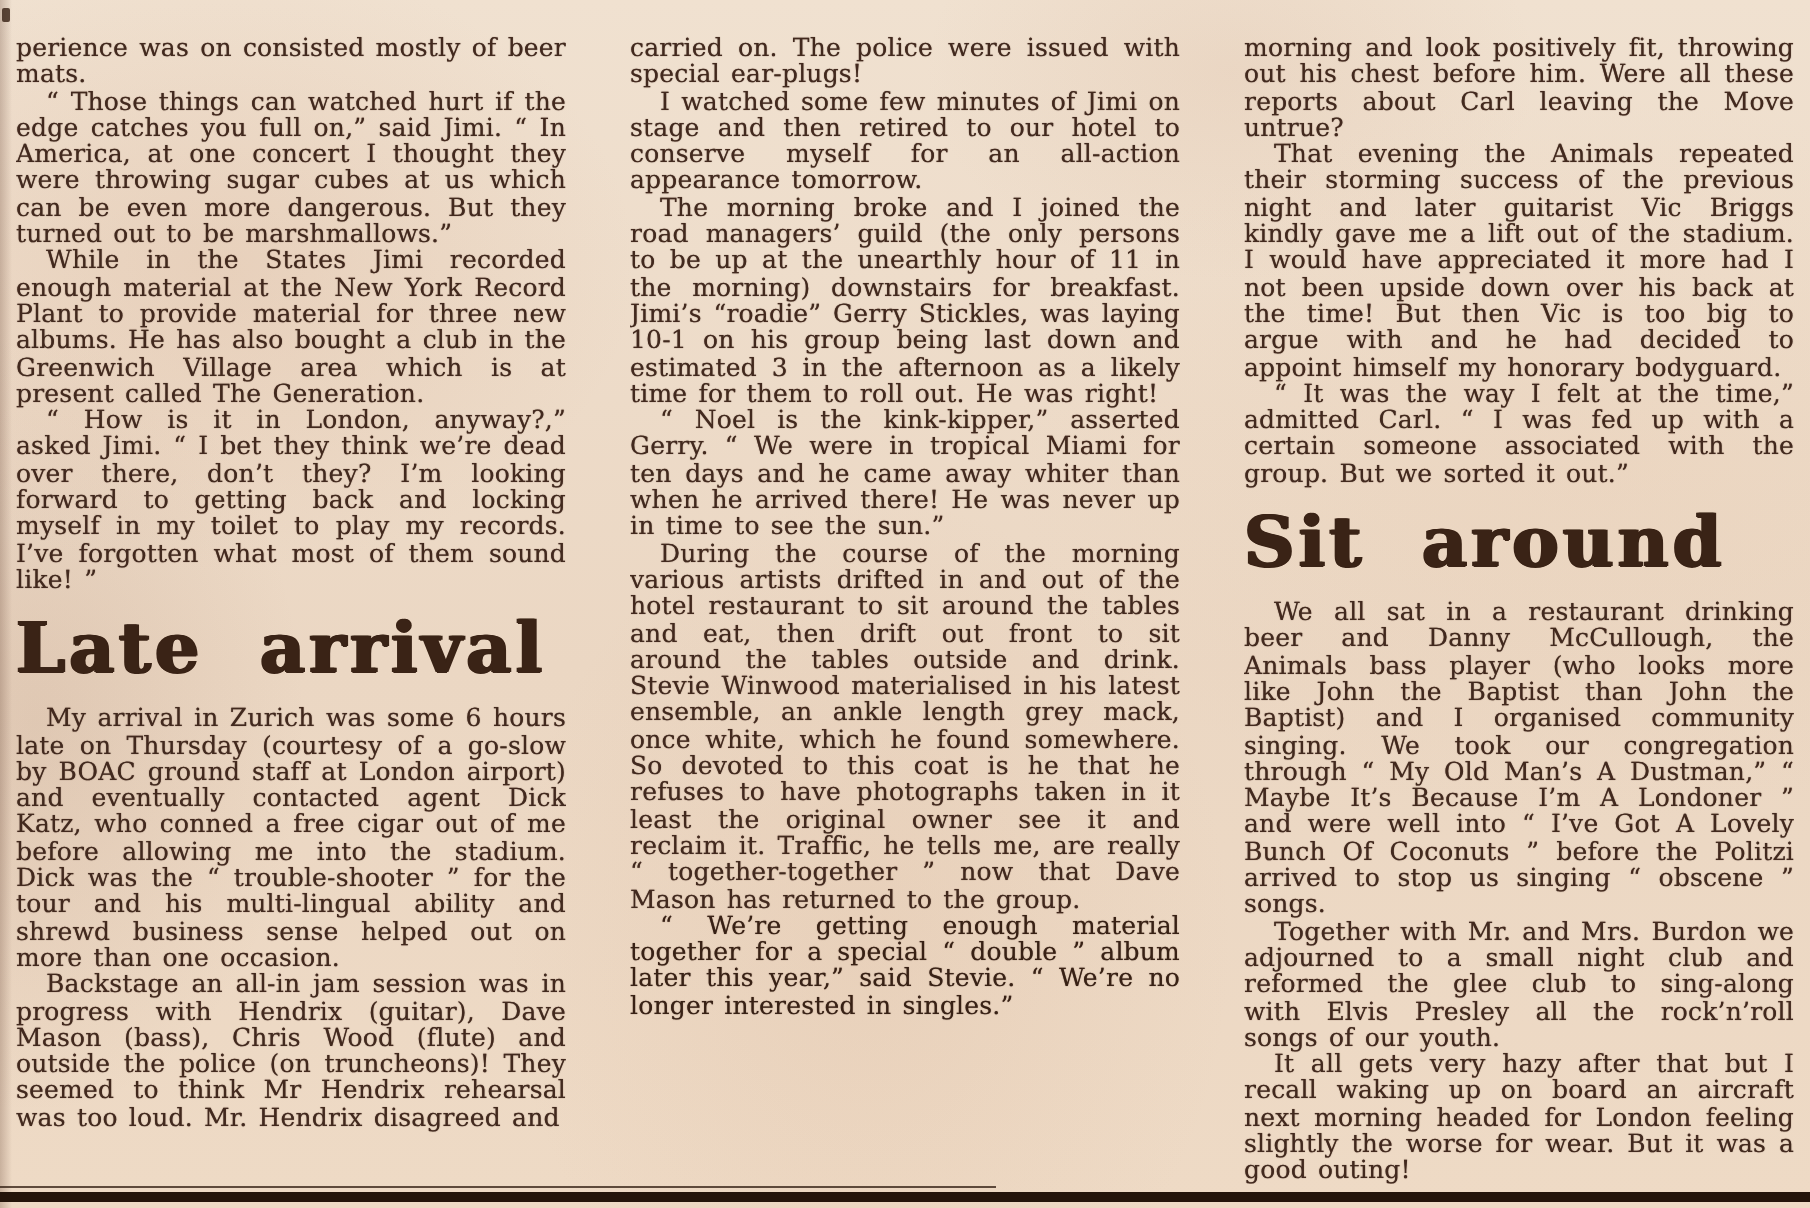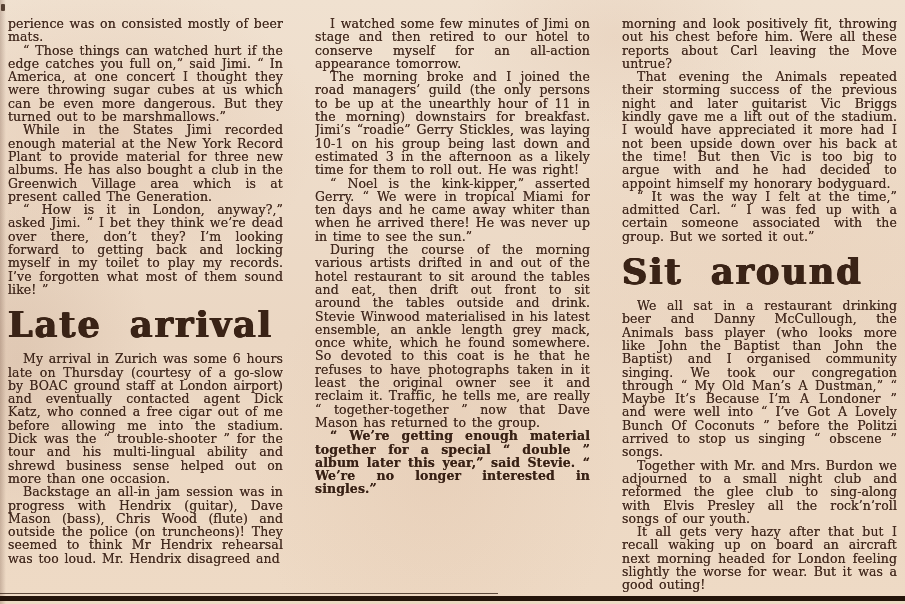--- a/index.html
+++ b/index.html
@@ -39,21 +39,21 @@
     overflow: hidden;
     text-align: justify;
     font-size: 12.5px;
     line-height: 13.3px;
     letter-spacing: 0.1px;
     word-spacing: 1.5px;
     text-shadow: 0 0 0.5px rgba(62,38,26,0.75);
   }
   .para { margin: 0; text-indent: 15px; }
   .para.cont { text-indent: 0; }
-  .para.bold { font-weight: bold; color: #3821157; color: #382115; }
+  .para.bold { font-weight: normal; color: #3821157; color: #382115; }
   .headline {
     margin: 11px 0 9px;
     text-align: left;
     font-size: 35px;
     line-height: 36px;
     font-weight: bold;
     letter-spacing: 2px;
     word-spacing: 14px;
     color: #3a2316;
     text-indent: 0;
@@ -95,20 +95,21 @@
       <p class="para cont">perience was on consisted mostly of beer mats.</p>
       <p class="para">“ Those things can watched hurt if the edge catches you full on,” said Jimi. “ In America, at one concert I thought they were throwing sugar cubes at us which can be even more dangerous. But they turned out to be marshmallows.”</p>
       <p class="para">While in the States Jimi recorded enough material at the New York Record Plant to provide material for three new albums.  He has also bought a club in the Greenwich Village area which is at present called The Generation.</p>
       <p class="para">“ How is it in London, anyway?,” asked Jimi. “ I bet they think we’re dead over there, don’t they?  I’m looking forward to getting back and locking myself in my toilet to play my records. I’ve forgotten what most of them sound like! ”</p>
       <h2 class="headline">Late  arrival</h2>
       <p class="para">My arrival in Zurich was some 6 hours late on Thursday (courtesy of a go-slow by BOAC ground staff at London airport) and eventually contacted agent Dick Katz, who conned a free cigar out of me before allowing me into the stadium. Dick was the “ trouble-shooter ” for the tour and his multi-lingual ability and shrewd business sense helped out on more than one occasion.</p>
       <p class="para">Backstage an all-in jam session was in progress with Hendrix (guitar), Dave Mason (bass), Chris Wood (flute) and outside the police (on truncheons)!  They seemed to think Mr Hendrix rehearsal was too loud.  Mr.  Hendrix disagreed and</p>
     </div>
 
     <div class="col">
+      <p class="para cont">carried on. The police were issued with special ear-plugs!</p>
       <p class="para">I watched some few minutes of Jimi on stage and then retired to our hotel to conserve myself for an all-action appearance tomorrow.</p>
       <p class="para">The morning broke and I joined the road managers’ guild (the only persons to be up at the unearthly hour of 11 in the morning) downstairs for breakfast. Jimi’s “roadie” Gerry Stickles, was laying 10-1 on his group being last down and estimated 3 in the afternoon as a likely time for them to roll out. He was right!</p>
       <p class="para">“ Noel is the kink-kipper,” asserted Gerry. “ We were in tropical Miami for ten days and he came away whiter than when he arrived there! He was never up in time to see the sun.”</p>
       <p class="para">During the course of the morning various artists drifted in and out of the hotel restaurant to sit around the tables and eat, then drift out front to sit around the tables outside and drink. Stevie Winwood materialised in his latest ensemble, an ankle length grey mack, once white, which he found somewhere. So devoted to this coat is he that he refuses to have photographs taken in it least the original owner see it and reclaim it. Traffic, he tells me, are really “ together-together ” now that Dave Mason has returned to the group.</p>
       <p class="para bold">“ We’re getting enough material together for a special “ double ” album later this year,” said Stevie. “ We’re no longer interested in singles.”</p>
     </div>
 
     <div class="col">
       <p class="para cont">morning and look positively fit, throwing out his chest before him. Were all these reports about Carl leaving the Move untrue?</p>
       <p class="para">That evening the Animals repeated their storming success of the previous night and later guitarist Vic Briggs kindly gave me a lift out of the stadium. I would have appreciated it more had I not been upside down over his back at the time! But then Vic is too big to argue with and he had decided to appoint himself my honorary bodyguard.</p>

